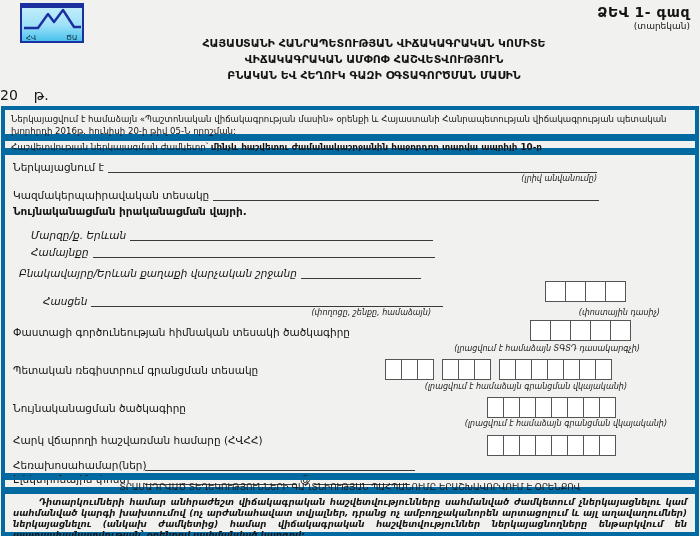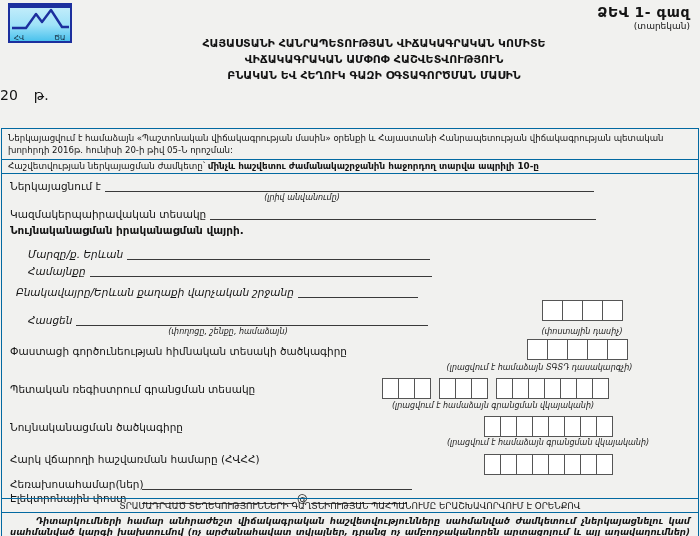--- a/index.html
+++ b/index.html
@@ -1,45 +1,45 @@
 <!DOCTYPE html>
 <html><head>
 <meta charset="utf-8">
 <style>
   html,body{margin:0;padding:0;background:#e7e7e5;}
   .page{position:relative;width:700px;height:536px;background:#f1f1ef;
         font-family:"DejaVu Sans",sans-serif;color:#141414;overflow:hidden;}
 
   
-  .logo{position:absolute;left:8px;top:3px;width:64px;height:40px;}
+  .logo{position:absolute;left:20px;top:3px;width:64px;height:40px;}
   .form-code{position:absolute;right:10px;top:4px;text-align:right;}
   .form-code .code{font-weight:bold;font-size:14px;letter-spacing:.5px;text-align:center;}
   .form-code .period{font-size:9px;margin-top:1px;}
   .titles{position:absolute;top:36px;left:0;width:100%;text-align:center;
           font-weight:bold;font-size:11px;line-height:16px;padding-left:24px;}
   .year-line{position:absolute;top:87px;left:0;width:100%;text-align:left;font-size:14px;}
   .year-blank{display:inline-block;width:16px;}
 
   
-  .sect{position:absolute;left:1px;right:1px;border:1px solid #0369a1;box-sizing:border-box;margin-top:22px;}
+  .sect{position:absolute;left:1px;right:1px;border:4px solid #0369a1;box-sizing:border-box;}
   .legal-box{top:106px;height:32px;font-size:8.6px;line-height:12px;padding:3px 6px 0 6px;}
   .deadline-box{top:137px;height:15px;font-size:8.8px;padding:1px 6px 0 6px;white-space:nowrap;}
   .deadline-box b{font-weight:bold;}
   .main-box{top:151px;height:326px;}
   .conf-band{top:476px;height:15px;text-align:center;font-size:8.8px;padding-top:2px;}
   .warn-box{top:490px;height:46px;font-size:8.7px;line-height:11px;font-weight:bold;
             font-style:italic;padding:3px 8px 0 8px;text-align:justify;}
   .warn-box .para{text-indent:26px;}
 
   
   .row{position:absolute;display:flex;align-items:flex-end;font-size:10.5px;height:13px;}
   .row .lbl{white-space:nowrap;margin-right:4px;}
   .row .uline{flex:1;border-bottom:1px solid #3a3a3a;height:12px;}
   .uline-fixed{border-bottom:1px solid #3a3a3a;height:12px;}
-  .hint{position:absolute;font-size:8px;font-style:italic;text-align:center;color:#222;}
+  .hint{position:absolute;font-size:8px;font-style:italic;text-align:right;color:#222;}
   .bold-head{position:absolute;font-size:10.5px;font-weight:bold;white-space:nowrap;}
   .ital .lbl{font-style:italic;}
   .plain-lbl{position:absolute;font-size:10.5px;white-space:nowrap;}
 
   
   .cells{position:absolute;display:flex;}
   .cells .cell{width:15px;height:19px;background:#ffffff;border:1px solid #555;margin-right:-1px;}
   .cells.w19 .cell{width:19px;}
   .at{font-size:10.5px;margin:0 3px;}
 </style>
@@ -110,21 +110,21 @@
     <div class="row ital" style="top:90px;left:26px;width:404px;">
       <span class="lbl">Համայնքը</span>
       <span class="uline"></span>
     </div>
 
     <div class="row ital" style="top:111px;left:14px;width:402px;align-items:flex-end;">
       <span class="lbl">Բնակավայրը/Երևան քաղաքի վարչական շրջանը</span>
       <span class="uline"></span>
     </div>
 
-    <div class="row ital" style="top:139px;left:26px;width:400px;">
+    <div class="row ital" style="top:139px;left:38px;width:400px;">
       <span class="lbl">Հասցեն</span>
       <span class="uline"></span>
     </div>
     <div class="hint" style="top:153px;left:26px;width:400px;">(փողոցը, շենքը, համաձայն)</div>
 
     <div class="cells w19" style="top:126px;left:540px;">
         <div class="cell"></div>
         <div class="cell"></div>
         <div class="cell"></div>
         <div class="cell"></div>

